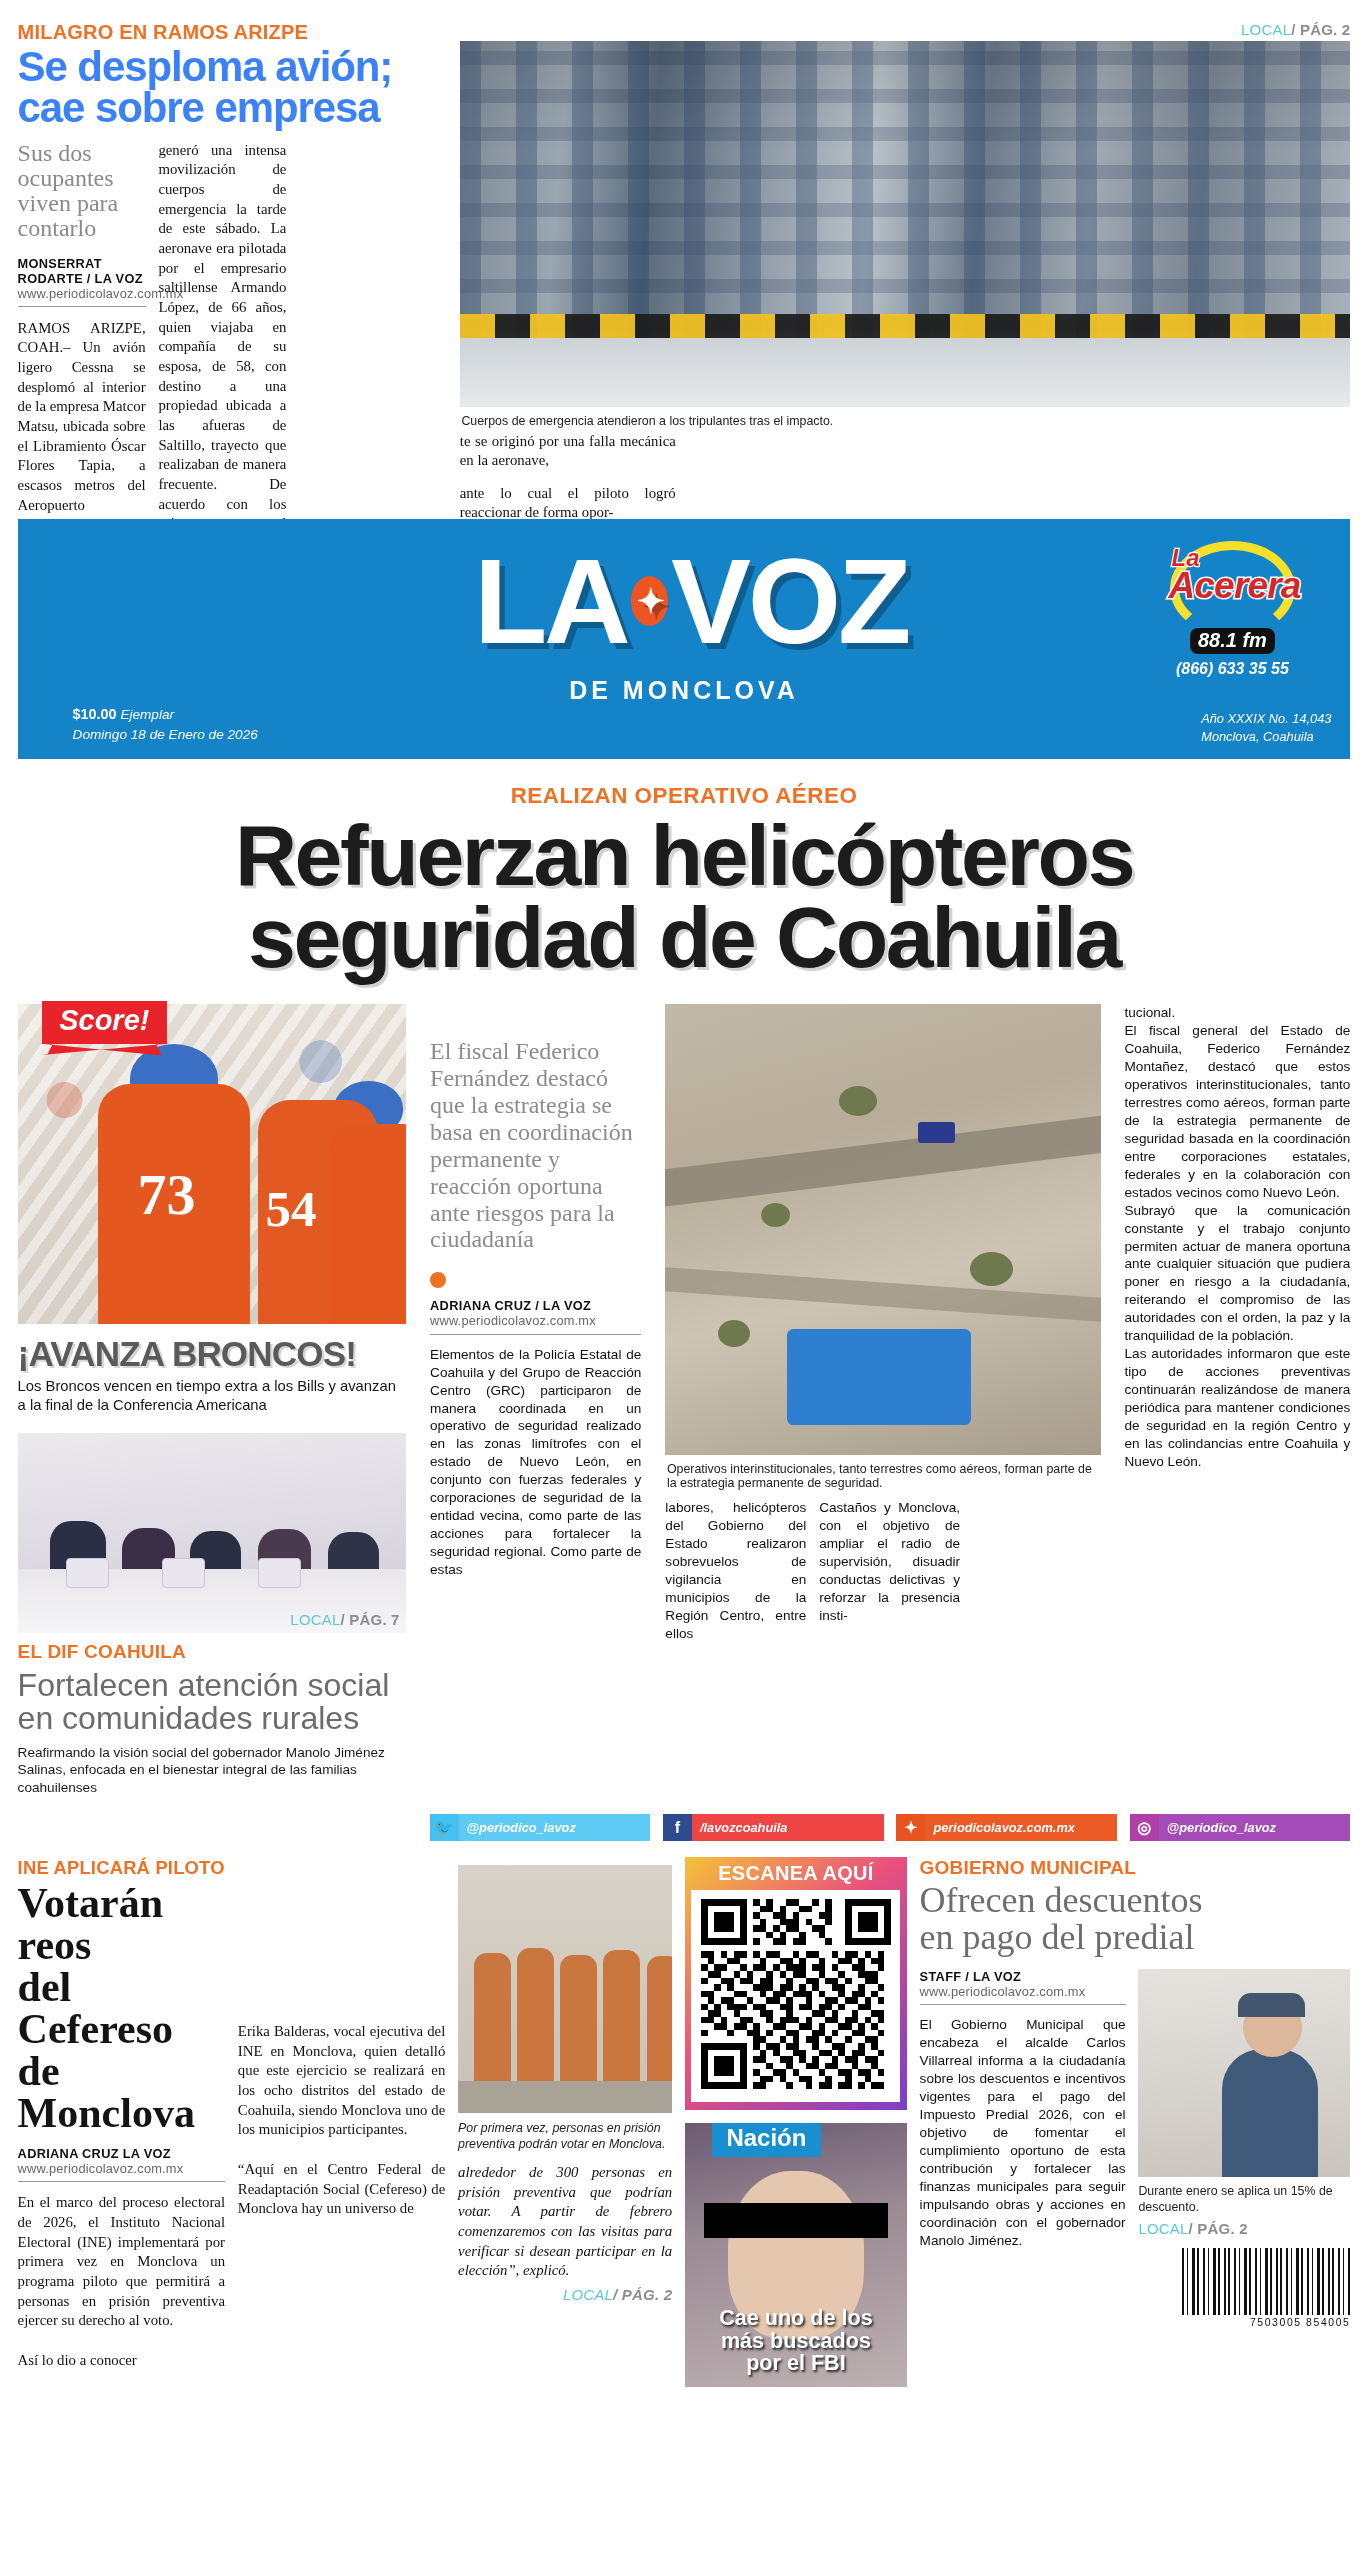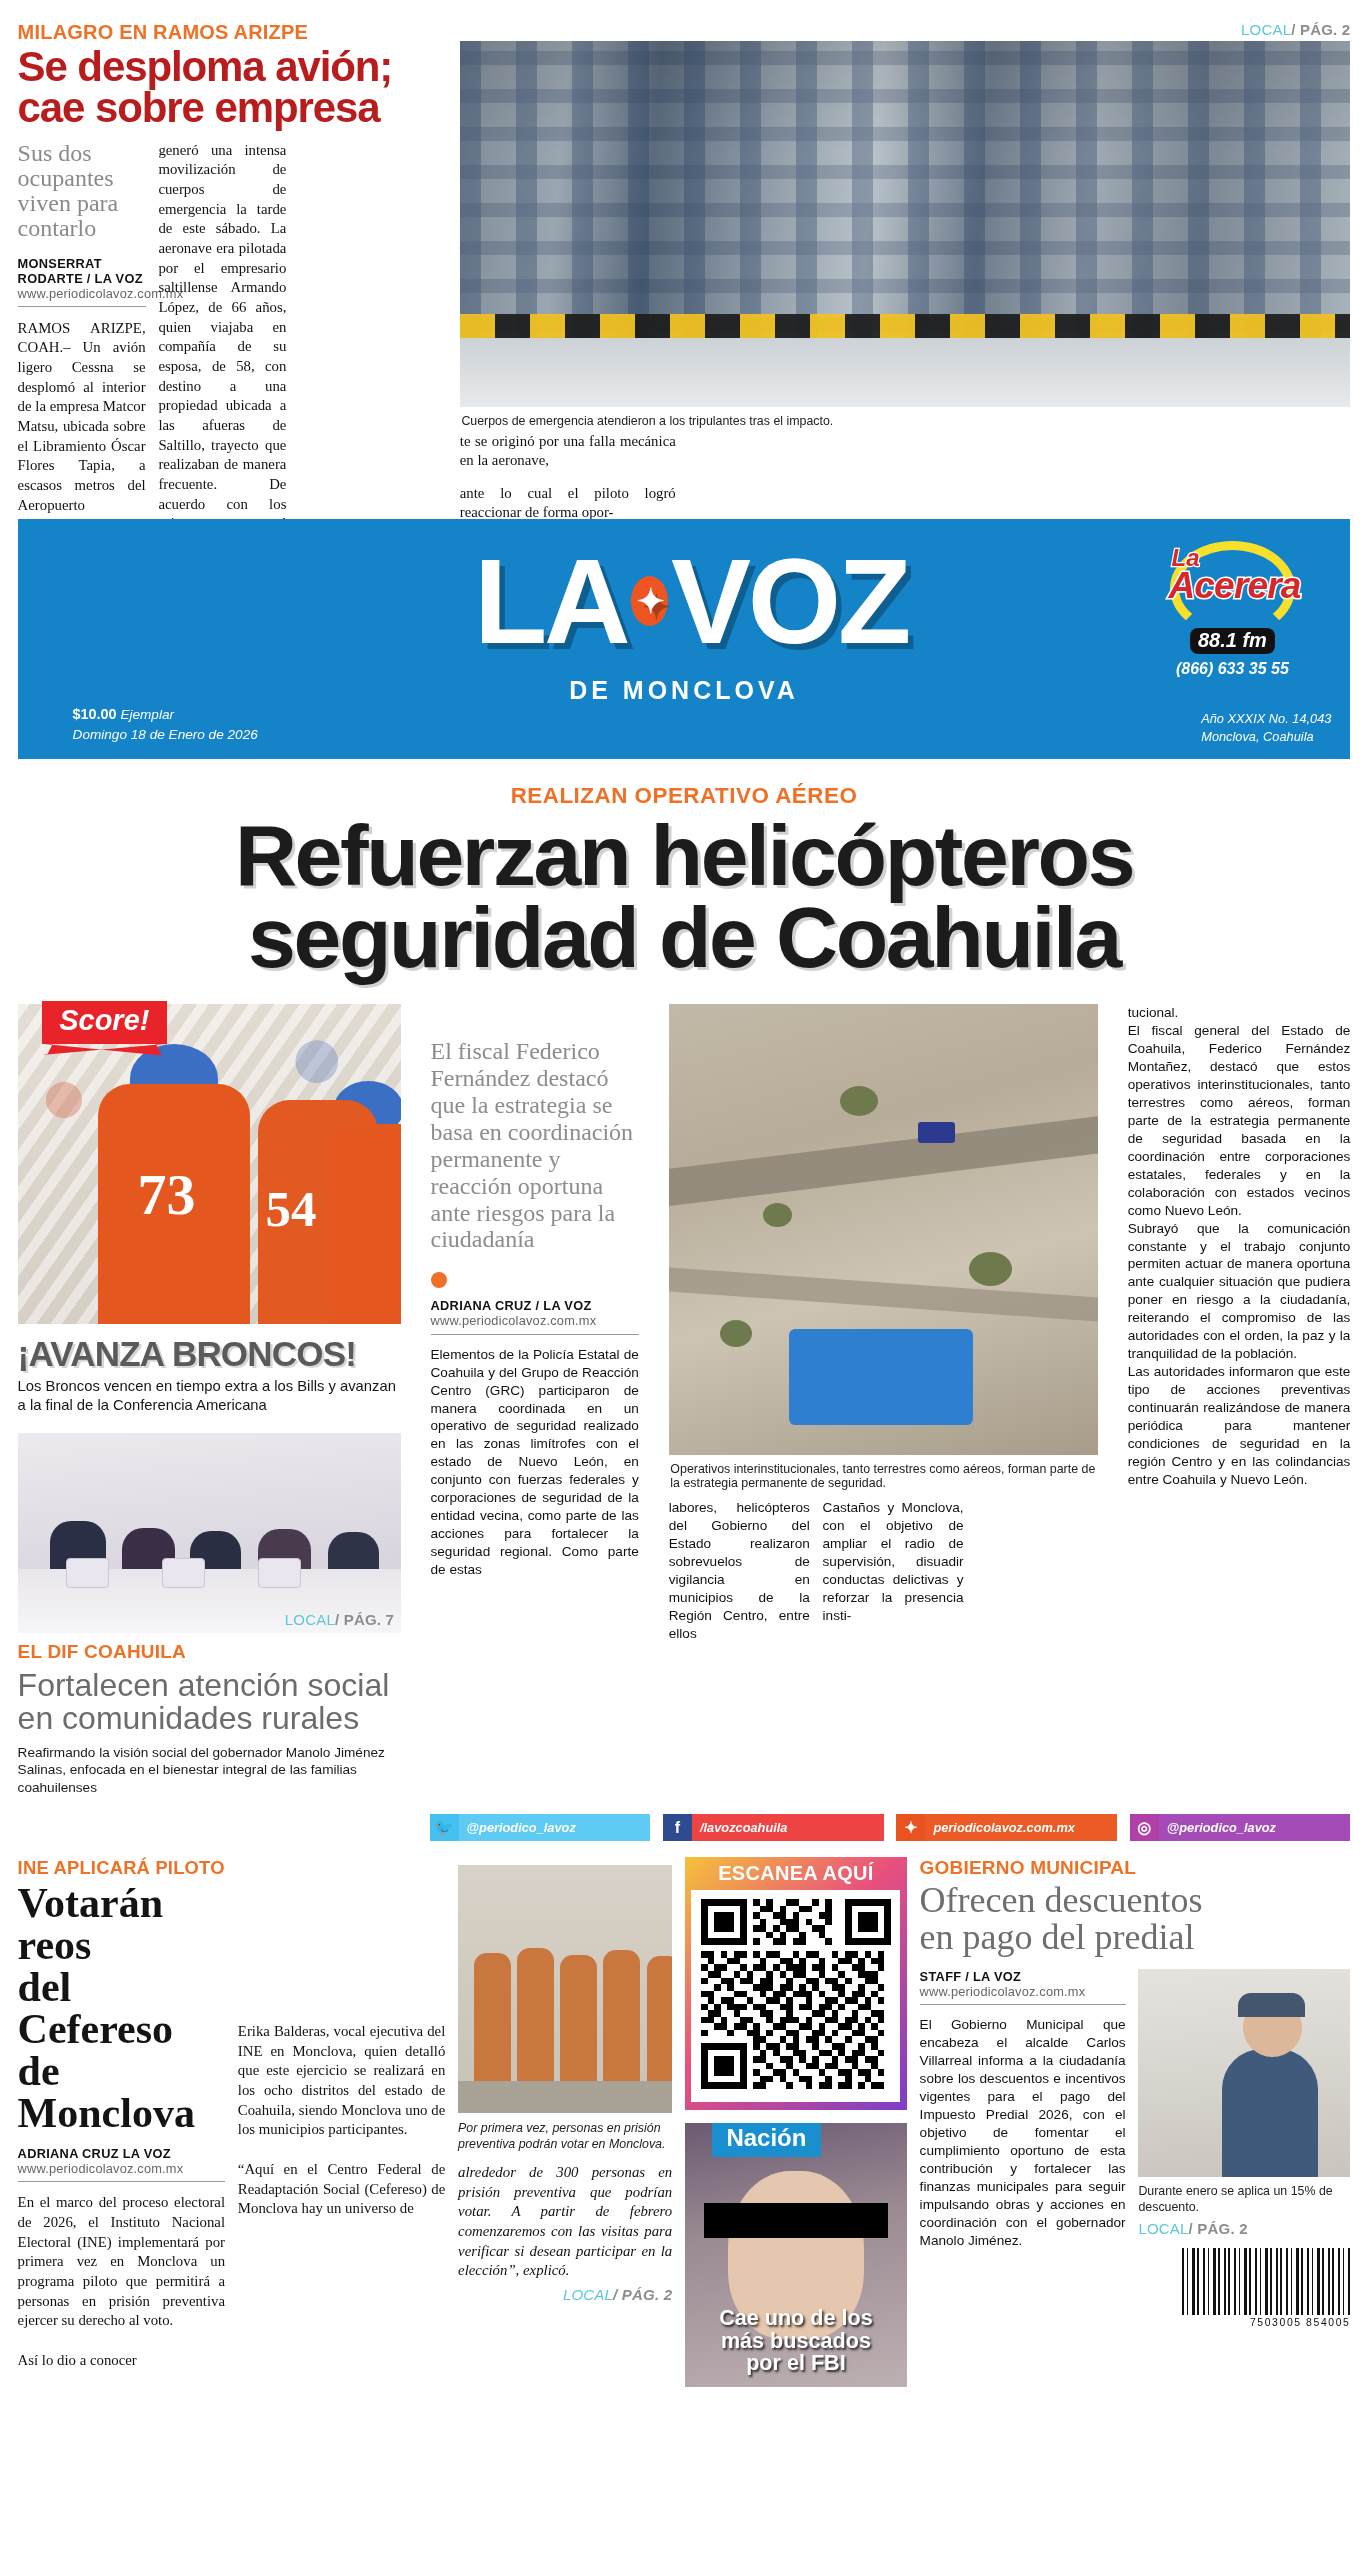--- a/index.html
+++ b/index.html
@@ -39,21 +39,21 @@
   .pagref .loc { color: #5bc8d8; font-weight: normal; }
   .pagref .pg  { color: #8d8d8d; }
 
   
   .topstory { display: flex; gap: 11.2px; padding-top: 21px; height: 511px; }
   .ts-left { width: 431px; }
   .ts-kicker { font-size: 20px; margin-bottom: 3.2px; }
   .ts-head {
     font-family: "Liberation Sans", sans-serif;
     font-weight: bold; font-size: 42px; line-height: .96;
-    color: #b91c1c; letter-spacing: -1.1px; margin-bottom: 12.8px;
+    color: #3b82f6; letter-spacing: -1.1px; margin-bottom: 12.8px;
   }
   .ts-deck {
     font-family: "Liberation Serif", serif;
     font-size: 24px; line-height: 1.05; color: #8a8a8a; margin-bottom: 14.4px;
   }
   .ts-cols { display: flex; gap: 12.8px; margin-top: 4.8px; }
   .ts-cols > div { width: 128px; }
   .ts-right { flex: 1; position: relative; }
   .photo-main {
     width: 100%; height: 366px;
@@ -145,21 +145,21 @@
   .mainhead { text-align: center; padding: 24px 0 11.2px 0; }
   .mainhead .kicker { font-size: 22.4px; letter-spacing: 0.5px; }
   .mainhead h1 {
     font-family: "Liberation Sans", sans-serif;
     font-weight: bold; font-size: 86px; line-height: .95;
     letter-spacing: -2.4px; color: #1c1c1c; margin-top: 6.4px;
     text-shadow: 3.2px 3.2px 0 rgba(0,0,0,.18);
   }
 
   
-  .midgrid { display: flex; gap: 30px; margin-top: 14.4px; }
+  .midgrid { display: flex; gap: 24px; margin-top: 14.4px; }
   .col-a { width: 399px; }
   .col-b { width: 217px; }
   .col-c { width: 447px; }
   .col-d { width: 232px; }
 
   .score-photo{
     width:100%; height:320px; position:relative; overflow:hidden;
     background: linear-gradient(170deg,#e8e2da 0%,#dcd4cb 40%,#cfc6bc 100%);
   }
   .score-photo .crowd{

